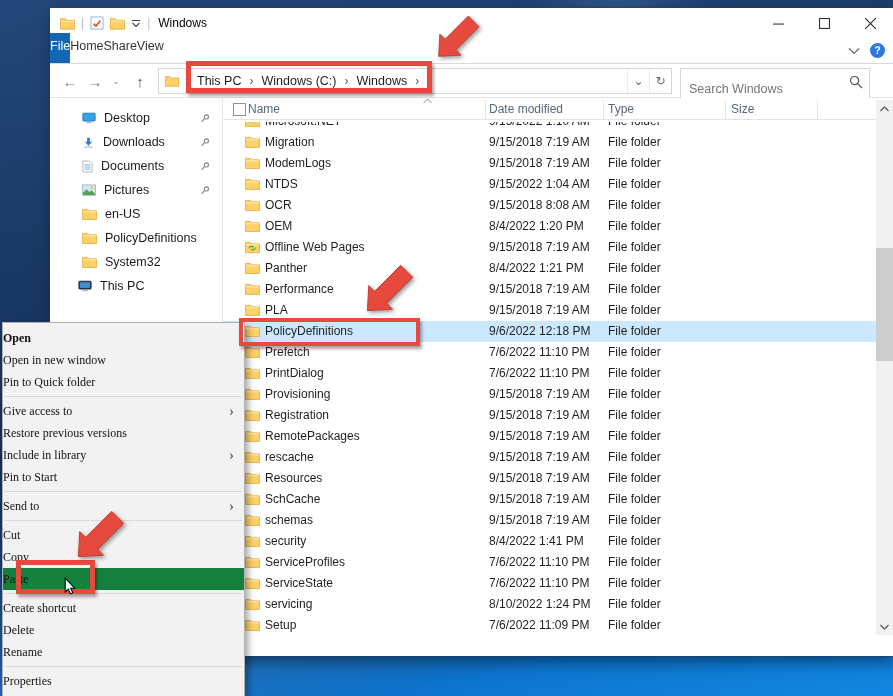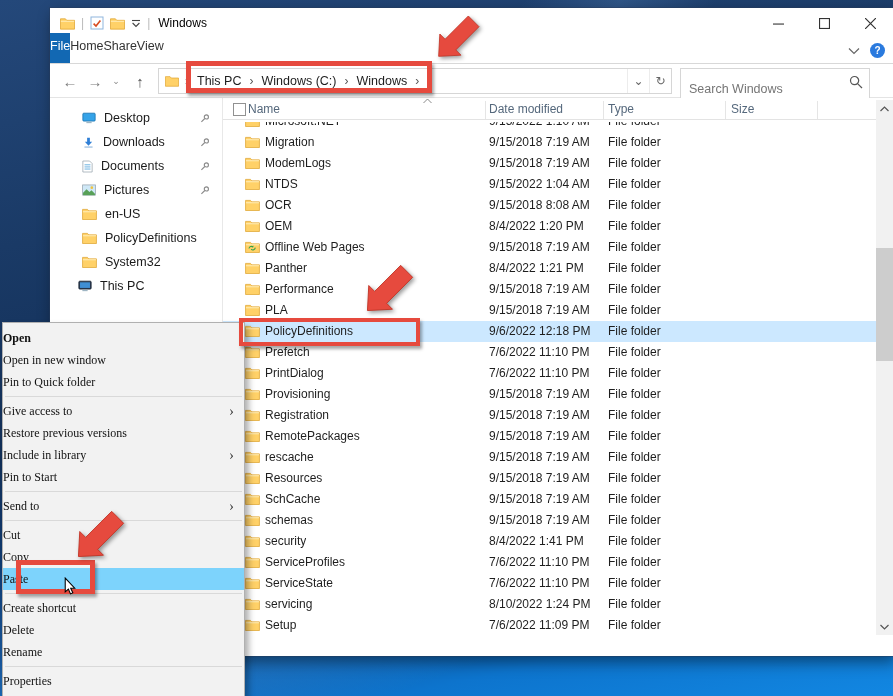--- a/index.html
+++ b/index.html
@@ -84,21 +84,21 @@
   .vscroll { position:absolute; left:826px; top:2px; width:17px; height:535px; background:#f1f1f1; }
   .scroll-arrow { position:absolute; left:0; width:17px; height:17px; display:flex; align-items:center; justify-content:center; }
   .scroll-up{top:0;} .scroll-down{top:518px;}
   .vthumb { position:absolute; left:0; top:148px; width:17px; height:113px; background:#cdcdcd; }
 
   
   .context-menu { position:absolute; left:2px; top:322px; width:243px; height:378px; background:#f2f2f2;
                   border:1px solid #b0b0b0; box-shadow:4px 4px 6px rgba(0,0,0,.3); z-index:10; padding-top:4px; }
   .menu-item { position:relative; height:22px; line-height:22px; font-size:12px; color:#111;font-family:Liberation Serif, serif; }
   .menu-item.bold { font-weight:bold; }
-  .menu-item.highlighted { background:#7dd3fc; }
+  .menu-item.highlighted { background:#15803d; }
   .menu-sep { height:1px; background:#d9d9d9; margin:3px 2px; }
   .submenu-glyph { position:absolute; right:10px; top:0; font-size:15px; color:#444; }
 
   
   .annot { position:absolute; z-index:50; pointer-events:none; }
   .red-box { border:5px solid #e64a3e; box-shadow:2px 3px 3px rgba(0,0,0,.35); }
   .box-addr { left:186px; top:61px; width:246px; height:32px; }
   .box-policy { left:239px; top:318px; width:181px; height:28px; border-width:4px; }
   .box-paste { left:16px; top:560px; width:79px; height:34px; }
   .red-arrow svg { filter:drop-shadow(2px 2px 2px rgba(0,0,0,.4)); }

